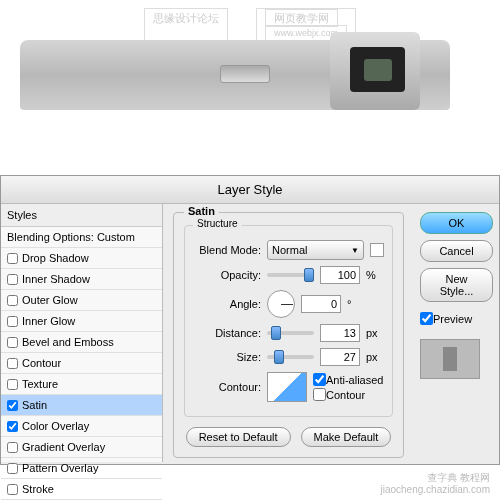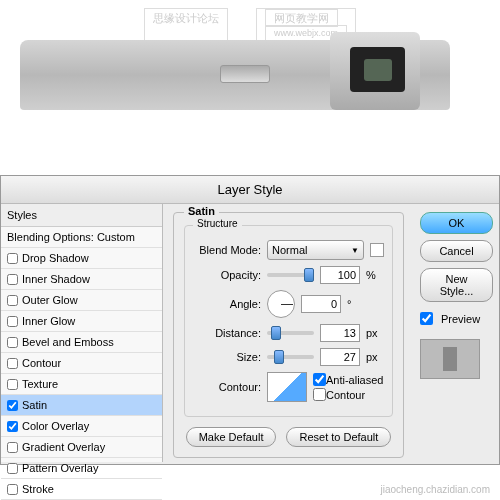--- a/index.html
+++ b/index.html
@@ -42,21 +42,21 @@
 .contour-preview { width: 40px; height: 30px; border: 1px solid #999; background: linear-gradient(135deg, #fff 50%, #5af 50%); }
 .checkbox-group { display: flex; flex-direction: column; gap: 2px; }
 .checkbox-group label { display: flex; align-items: center; gap: 0; font-size: 11px; }
 .btn-row { display: flex; gap: 10px; justify-content: center; margin-top: 10px; }
 .mac-btn { padding: 3px 12px; border: 1px solid #999; border-radius: 10px; background: linear-gradient(#fff, #ddd); font-size: 11px; cursor: pointer; }
 
 .right-panel { width: 85px; padding: 8px 6px; display: flex; flex-direction: column; gap: 6px; }
 .aqua-btn { padding: 4px 8px; border: 1px solid #5a9; border-radius: 10px; background: linear-gradient(#bdf, #7bf); font-size: 11px; text-align: center; cursor: pointer; }
 .aqua-btn.default { background: linear-gradient(#9df, #4af); }
 .aqua-btn.plain { background: linear-gradient(#fff, #ddd); border-color: #999; }
-.preview-label { display: flex; align-items: center; gap: 8px; font-size: 11px; margin-top: 4px; }
+.preview-label { display: flex; align-items: center; gap: 0; font-size: 11px; margin-top: 4px; }
 .preview-box { width: 60px; height: 40px; border: 1px solid #999; background: #bbb; margin-top: 8px; display: flex; align-items: center; justify-content: center; }
 .preview-inner { width: 14px; height: 24px; background: #888; }
 
 .bottom-watermark { position: absolute; bottom: 4px; right: 10px; font-size: 10px; color: #bbb; text-align: right; line-height: 1.2; }
 .chevron { font-size: 8px; }
 </style>
 </head>
 <body>
 
 <div class="top-area">
@@ -194,36 +194,37 @@
                   <span>Anti-aliased</span>
                 </label>
               <label>
                   <input type="checkbox" style="">
                   <span>Contour</span>
                 </label>
             </div>
           </div>
         </div>
         <div class="btn-row">
+          <div class="mac-btn">Reset to Default</div>
           <div class="mac-btn">Make Default</div>
-          <div class="mac-btn">Reset to Default</div>
         </div>
       </div>
     </div>
 
     <div class="right-panel">
       <div class="aqua-btn default">OK</div>
       <div class="aqua-btn plain">Cancel</div>
       <div class="aqua-btn plain">New Style...</div>
       <label class="preview-label">
           <input type="checkbox" checked="" style="">
           <span>Preview</span>
         </label>
       <div class="preview-box">
           <div class="preview-inner"></div>
         </div>
     </div>
   </div>
 </div>
 
 <div class="bottom-watermark">
+  <div>查字典 教程网</div>
   <div>jiaocheng.chazidian.com</div>
 </div>
 
 </body></html>

